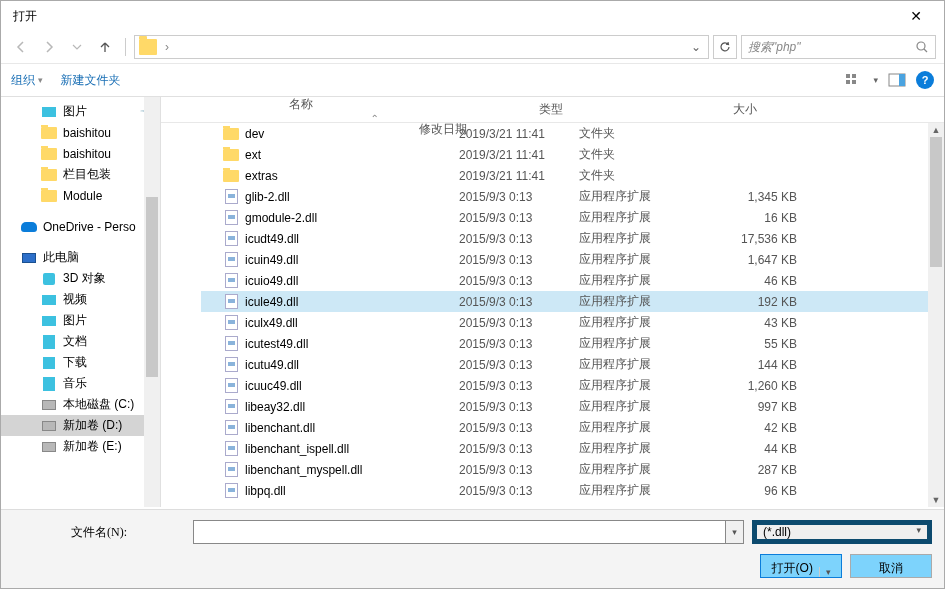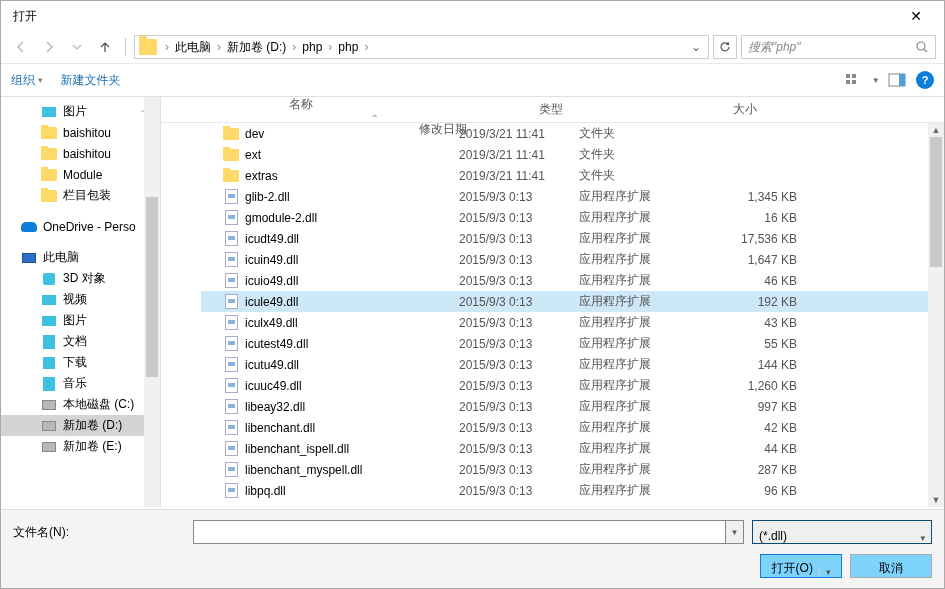--- a/index.html
+++ b/index.html
@@ -72,24 +72,24 @@
 .fico-dll { width: 13px; height: 15px; background: #fff; border: 1px solid #aac; position: relative; }
 .fico-dll::before { content: ""; position: absolute; top: 4px; left: 2px; width: 7px; height: 4px; background: #8ab3db; }
 .filelist-scroll { position: absolute; right: 0; top: 26px; bottom: 0; width: 16px; background: #f0f0f0; }
 .filelist-scroll .thumb { position: absolute; left: 2px; right: 2px; top: 14px; height: 130px; background: #c8c8c8; }
 .filelist-scroll .arr { position: absolute; left: 0; right: 0; height: 14px; text-align: center; color: #666; font-size: 9px; line-height: 14px; }
 .filelist-scroll .arr.up { top: 0; }
 .filelist-scroll .arr.down { bottom: 0; }
 
 .footer { border-top: 1px solid #ddd; padding: 10px 12px; background: #f4f4f4; position: absolute; bottom: 0; left: 0; right: 0; }
 .frow1 { display: flex; align-items: center; margin-bottom: 10px; }
-.frow1 .lbl { width: 180px; text-align: left; padding-right: 8px; }
+.frow1 .lbl { width: 180px; text-align: center; padding-right: 8px; font-family: Liberation Serif, serif; }
 .fname-input { flex: 1; height: 24px; border: 1px solid #888; padding: 0 4px; background: #fff; }
 .fname-dd { width: 18px; height: 24px; border: 1px solid #888; border-left: none; background: #f0f0f0; text-align: center; line-height: 22px; color: #555; font-size: 9px; }
-.filter-dd { width: 180px; height: 24px; border: 1px solid #0c4a6e; margin-left: 8px; display: flex; align-items: flex-end; padding: 0 6px; background: #efefef; }
+.filter-dd { width: 180px; height: 24px; border: 5px solid #0c4a6e; margin-left: 8px; display: flex; align-items: flex-start; padding: 0 6px; background: #efefef; }
 .filter-dd .dd-arrow { margin-left: auto; font-size: 9px; color: #555; }
 .frow2 { display: flex; justify-content: flex-end; gap: 8px; }
 .dlg-btn { min-width: 82px; height: 24px; border: 1px solid #aaa; background: #7dd3fc; display: flex; align-items: flex-end; justify-content: center; cursor: pointer; padding: 0 8px; }
 .dlg-btn.primary { border: 1px solid #0b7dda; }
 .dlg-btn .dd-split { margin-left: 6px; padding-left: 6px; border-left: 1px solid #ccc; font-size: 9px; color: #555; }
 
 svg { display: block; }
 </style>
 </head>
 <body>
@@ -117,21 +117,20 @@
     </span>
   <span class="nav-btn enabled">
       <svg width="14" height="14" viewBox="0 0 14 14">
         <path d="M7 3 L3 7 M7 3 L11 7 M7 3 L7 12" stroke="#555" stroke-width="1.3" fill="none"></path>
       </svg>
     </span>
   <span class="nav-sep"></span>
   <div class="breadcrumb">
     <span class="folder-icon-small"></span>
     <span class="crumb-sep">›</span>
-    <span id="breadcrumb-slot"><span class="crumb">此电脑</span><span class="crumb-sep">›</span><span class="crumb">新加卷 (D:)</span><span class="crumb-sep">›</span><span class="crumb">php</span><span class="crumb-sep">›</span><span class="crumb">php</span><span class="crumb-sep">›</span></span>
     <span class="bc-drop">⌄</span>
   </div>
   <span class="refresh-btn">
       <svg width="14" height="14" viewBox="0 0 14 14">
         <path d="M11 7 A4 4 0 1 1 10 4.2 M10 2 L10.5 4.5 L8 4.2" stroke="#555" stroke-width="1.2" fill="none"></path>
       </svg>
     </span>
   <div class="searchbox">
     <span class="ph">搜索"php"</span>
     <span>
@@ -189,27 +188,27 @@
         <div class="tree-item l2">
           <span class="tree-icon">
             <span class="ico-folder"></span>
           </span>
           <span>baishitou</span>
         </div>
         <div class="tree-item l2">
           <span class="tree-icon">
             <span class="ico-folder"></span>
           </span>
+          <span>栏目包装</span>
+        </div>
+        <div class="tree-item l2">
+          <span class="tree-icon">
+            <span class="ico-folder"></span>
+          </span>
           <span>Module</span>
-        </div>
-        <div class="tree-item l2">
-          <span class="tree-icon">
-            <span class="ico-folder"></span>
-          </span>
-          <span>栏目包装</span>
         </div>
         <div style="height: 10px;"></div>
         <div class="tree-item">
           <span class="tree-icon">
             <span class="ico-onedrive"></span>
           </span>
           <span>OneDrive - Perso</span>
         </div>
         <div style="height: 10px;"></div>
         <div class="tree-item">

